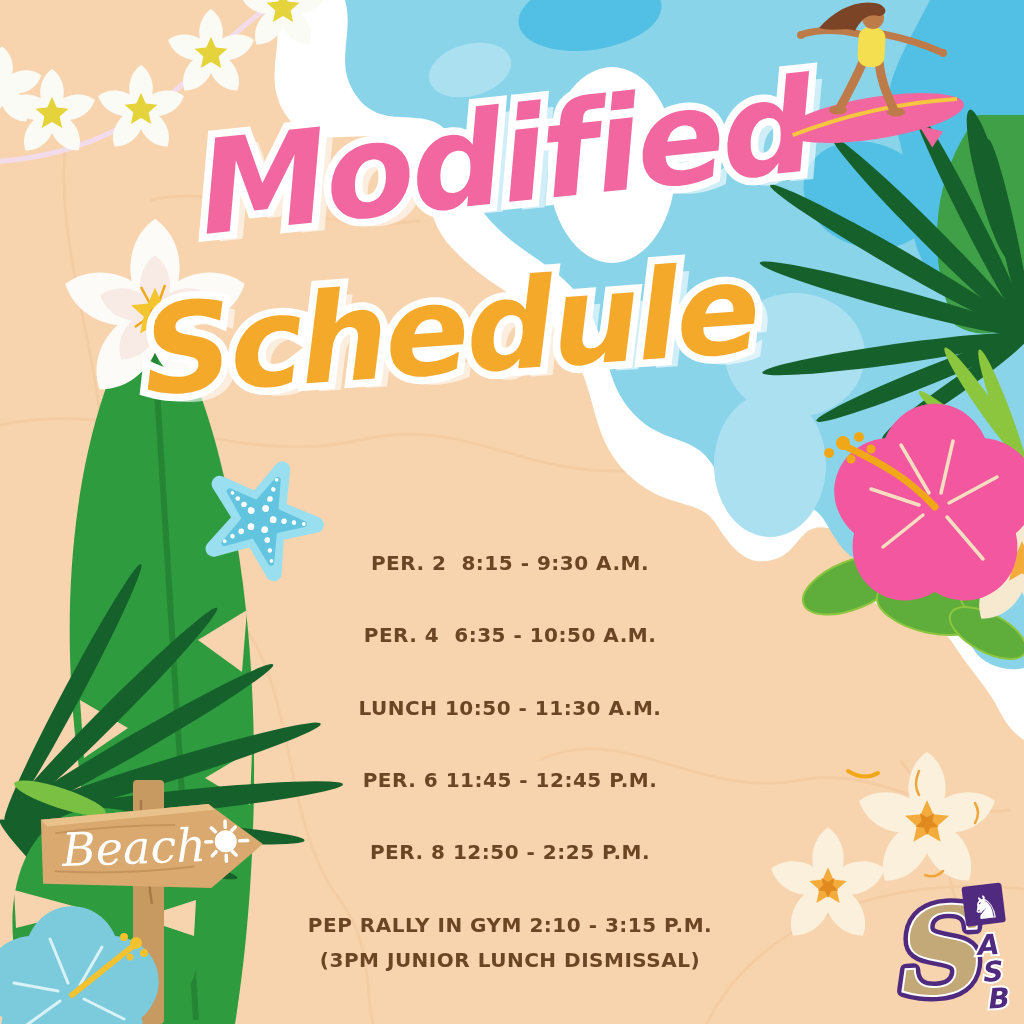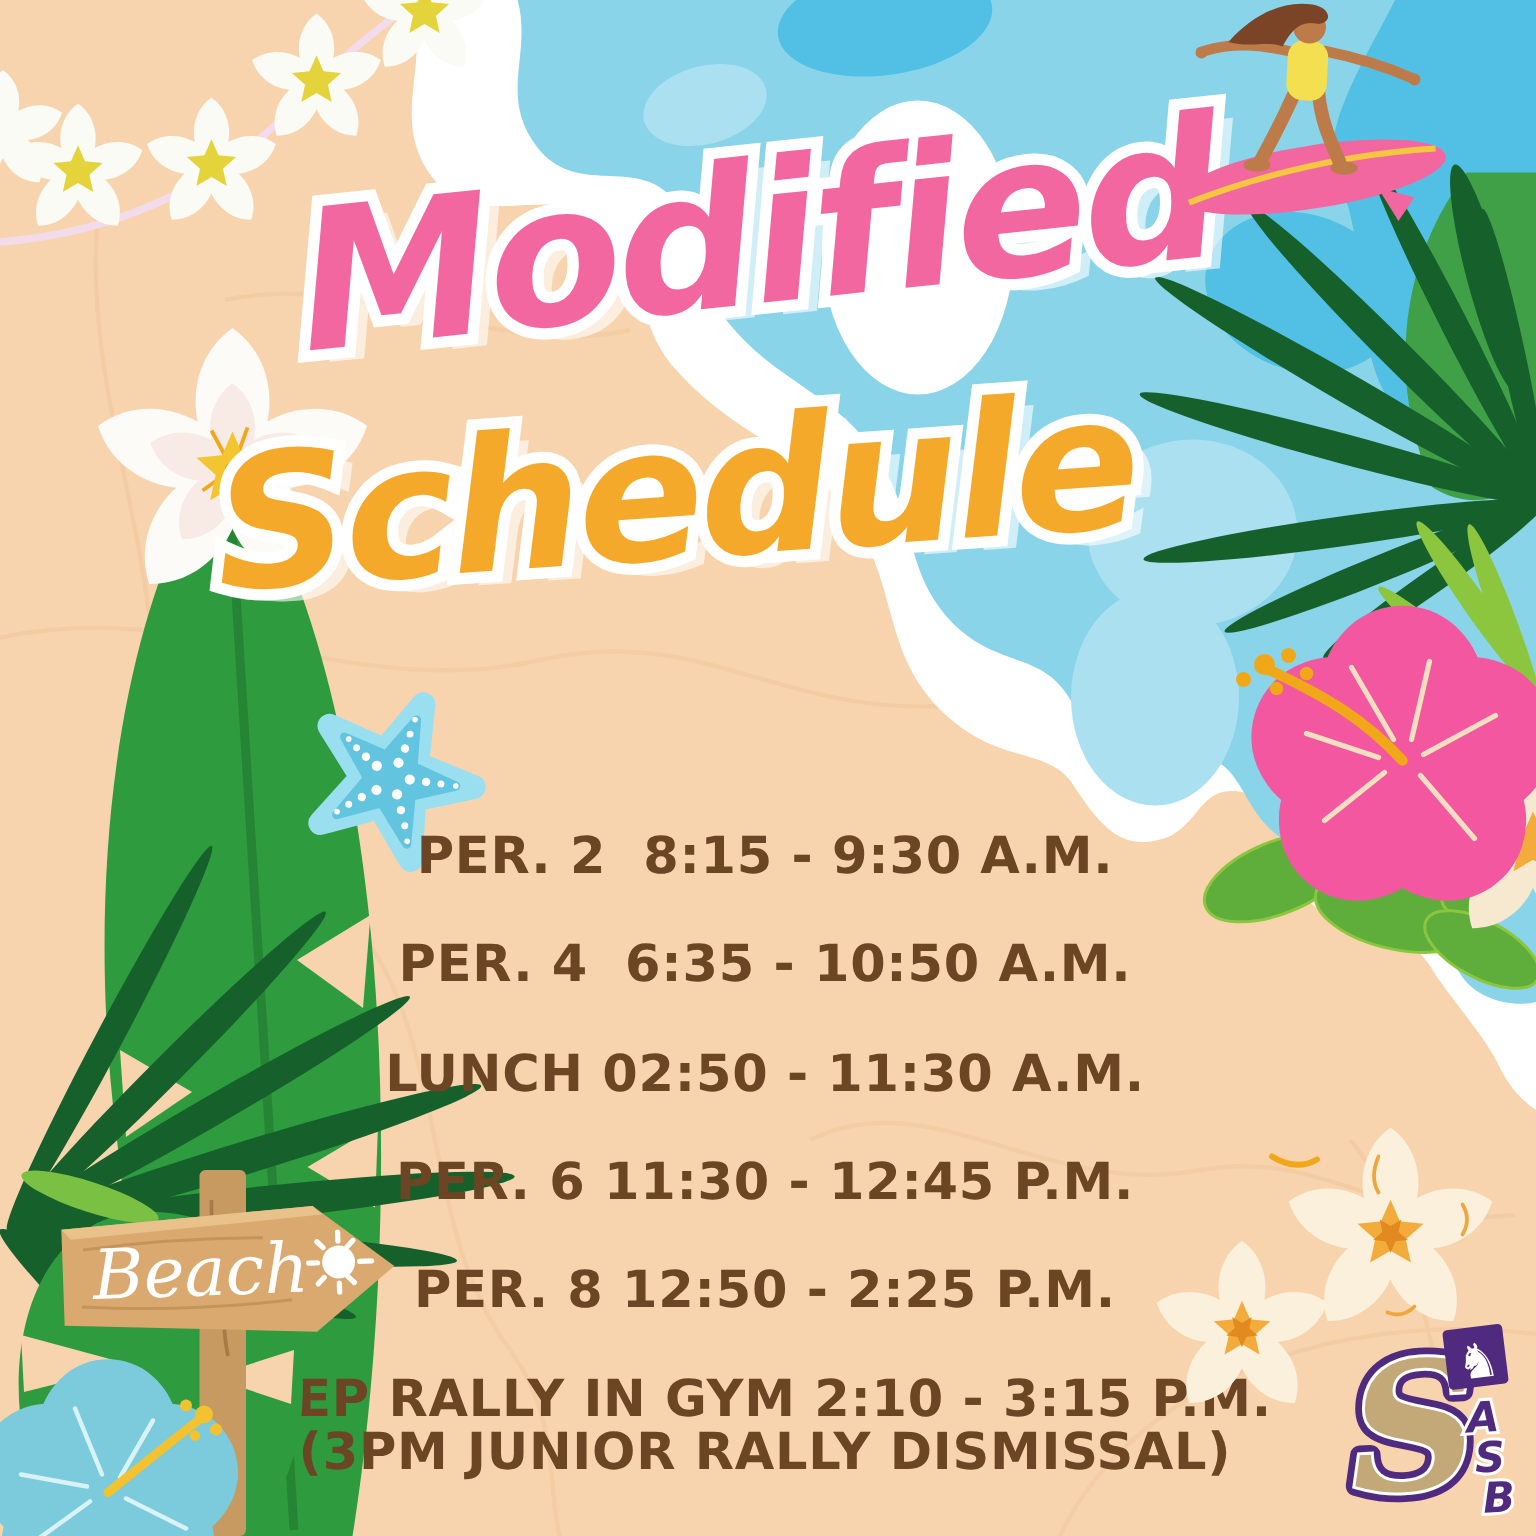--- a/index.html
+++ b/index.html
@@ -9,21 +9,21 @@
   svg{display:block;overflow:visible;}
   
   .title-line{position:absolute;font-family:"DejaVu Sans",sans-serif;font-weight:bold;
 
               font-style:italic;letter-spacing:-3px;text-align:center;line-height:1;}
   .t-outline{-webkit-text-stroke:15px #ffffff;text-shadow:12px 9px 0 rgba(255,255,255,.6);}
   #mod-o,#mod-f{left:160px;top:92px;width:690px;font-size:130px;transform:rotate(-6deg);color:#F2679F;}
   #sch-o,#sch-f{left:130px;top:268px;width:640px;font-size:124px;transform:rotate(-4deg);color:#F5A92B;}
   
   .sched-line{position:absolute;left:110px;width:800px;text-align:center;
-              font-family:"DejaVu Sans",sans-serif;font-weight:bold;font-size:34px;
+              font-family:"DejaVu Sans",sans-serif;font-weight:bold;font-size:20px;
               color:#6B4524;letter-spacing:.5px;white-space:pre;}
   .s0{top:551px}.s1{top:623px}.s2{top:696px}.s3{top:768px}.s4{top:840px}.s5{top:913px}.s6{top:948px}
 </style>
 </head>
 <body>
 
 <div id="canvas">
 
   <svg width="0" height="0" style="position:absolute">
     <defs>
@@ -256,25 +256,25 @@
     <circle cx="26" cy="35" r="4" fill="#BE7B4A"></circle>
       <circle cx="168" cy="53" r="4" fill="#BE7B4A"></circle>
     <rect x="83" y="27" width="27" height="40" rx="11" fill="#F3DF4F" transform="rotate(3 96 47)"></rect>
     <circle cx="98" cy="18" r="11" fill="#BE7B4A"></circle>
     <path d="M100,3 C80,0 60,10 44,28 C58,32 70,27 80,31 C86,20 92,13 104,16 C114,15 112,5 100,3 Z" fill="#7C4426"></path>
   </svg>
 
   <div>
     <div class="sched-line s0">PER. 2  8:15 - 9:30 A.M.</div>
     <div class="sched-line s1">PER. 4  6:35 - 10:50 A.M.</div>
-    <div class="sched-line s2">LUNCH 02:50 - 11:30 A.M.</div>
-    <div class="sched-line s3">PER. 6 11:30 - 12:45 P.M.</div>
+    <div class="sched-line s2">LUNCH 10:50 - 11:30 A.M.</div>
+    <div class="sched-line s3">PER. 6 11:45 - 12:45 P.M.</div>
     <div class="sched-line s4">PER. 8 12:50 - 2:25 P.M.</div>
     <div class="sched-line s5">PEP RALLY IN GYM 2:10 - 3:15 P.M.</div>
-    <div class="sched-line s6">(3PM JUNIOR RALLY DISMISSAL)</div>
+    <div class="sched-line s6">(3PM JUNIOR LUNCH DISMISSAL)</div>
   </div>
 
   <svg class="abs" style="left:0;top:760px" width="300" height="264" viewBox="0 0 300 264">
     <path fill="#2E9B3E" d="M60,58 C10,88 2,170 24,230 C45,285 122,292 162,262 C202,236 212,160 192,104 C172,54 100,34 60,58 Z"></path>
     <g fill="#F8D4AE">
       <path d="M14,130 L88,150 L16,168 Z"></path>
       <path d="M10,196 L84,206 L14,228 Z"></path>
       <path d="M196,140 L140,158 L194,176 Z"></path>
     </g>
     <g fill="#7AC143">

